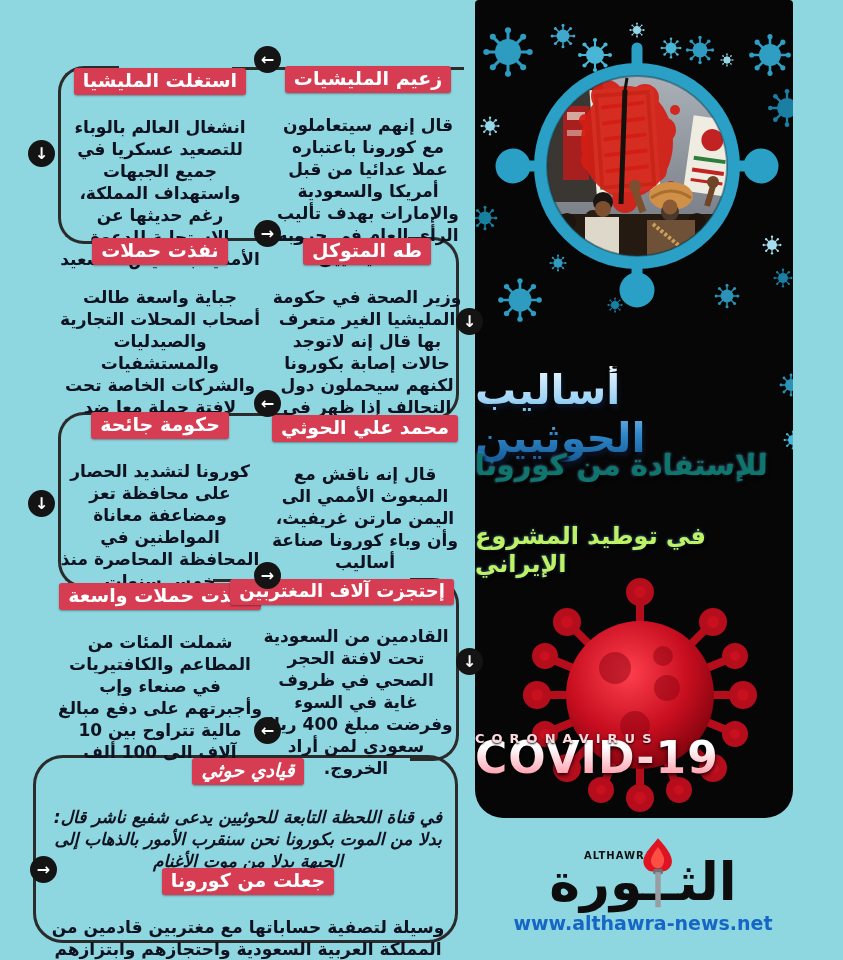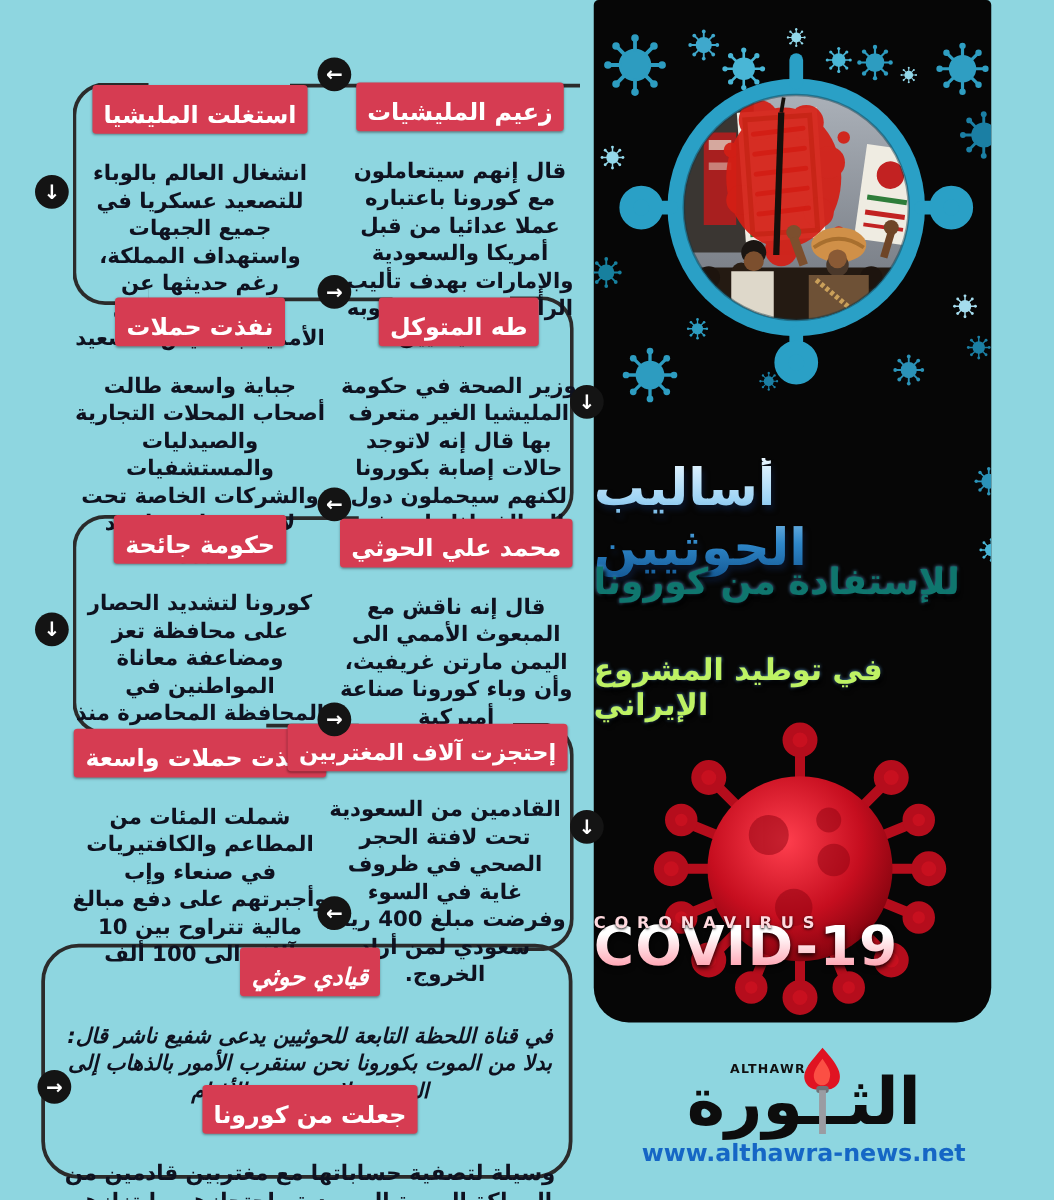--- a/index.html
+++ b/index.html
@@ -22,21 +22,21 @@
   .arr{position:absolute;width:27px;height:27px;background:#141414;border-radius:50%;
        color:#fff;font-weight:bold;font-size:16px;line-height:27px;text-align:center;z-index:4;}
   .a1{left:254px;top:46px;}  .a2{left:28px;top:140px;}
   .a3{left:254px;top:220px;} .a4{left:456px;top:308px;}
   .a5{left:254px;top:390px;} .a6{left:28px;top:490px;}
   .a7{left:254px;top:562px;} .a8{left:456px;top:648px;}
   .a9{left:254px;top:717px;} .a10{left:30px;top:856px;}
   
   .sec{position:absolute;text-align:center;z-index:3;}
   .ribbon{display:inline-block;background:#d63c52;color:#fff;font-weight:bold;font-size:19px;
-          padding:13px 9px 4px;border-radius:3px;white-space:nowrap;box-shadow:0 1px 2px rgba(0,0,0,.35);}
+          padding:1px 9px 4px;border-radius:3px;white-space:nowrap;box-shadow:0 1px 2px rgba(0,0,0,.35);}
   .body{margin:5px auto 0;font-size:17px;font-weight:bold;color:#0f1220;line-height:1.3;}
   .s1{left:272px;top:50px;width:192px;}
   .s2{left:60px;top:52px;width:200px;}
   .s3{left:60px;top:222px;width:200px;}
   .s4{left:272px;top:222px;width:190px;}
   .s5{left:60px;top:396px;width:200px;}
   .s6{left:268px;top:399px;width:194px;}
   .s7{left:58px;top:567px;width:204px;}
   .s8{left:258px;top:564px;width:196px;}
   .s8 .ribbon{font-size:18px;}
@@ -109,21 +109,21 @@
   <section class="sec s4 rtl">
     <h2 class="ribbon">طه المتوكل</h2>
     <p class="body">وزير الصحة في حكومة المليشيا الغير متعرف بها قال إنه لاتوجد حالات إصابة بكورونا لكنهم سيحملون دول التحالف إذا ظهر في اليمن</p>
   </section>
   <section class="sec s5 rtl">
     <h2 class="ribbon">حكومة جائحة</h2>
     <p class="body">كورونا لتشديد الحصار على محافظة تعز ومضاعفة معاناة المواطنين في المحافظة المحاصرة منذ خمس سنوات</p>
   </section>
   <section class="sec s6 rtl">
     <h2 class="ribbon">محمد علي الحوثي</h2>
-    <p class="body">قال إنه ناقش مع المبعوث الأممي الى اليمن مارتن غريفيث، وأن وباء كورونا صناعة أميركية</p>
+    <p class="body">قال إنه ناقش مع المبعوث الأممي الى اليمن مارتن غريفيث، وأن وباء كورونا صناعة أساليب</p>
   </section>
   <section class="sec s7 rtl">
     <h2 class="ribbon">نفذت حملات واسعة</h2>
     <p class="body">شملت المئات من المطاعم والكافتيريات في صنعاء وإب وأجبرتهم على دفع مبالغ مالية تتراوح بين 10 آلاف الى 100 ألف</p>
   </section>
   <section class="sec s8 rtl">
     <h2 class="ribbon">إحتجزت آلاف المغتربين</h2>
     <p class="body">القادمين من السعودية تحت لافتة الحجر الصحي في ظروف غاية في السوء وفرضت مبلغ 400 ريال سعودي لمن أراد الخروج.</p>
   </section>
   <section class="sec s9 rtl">

